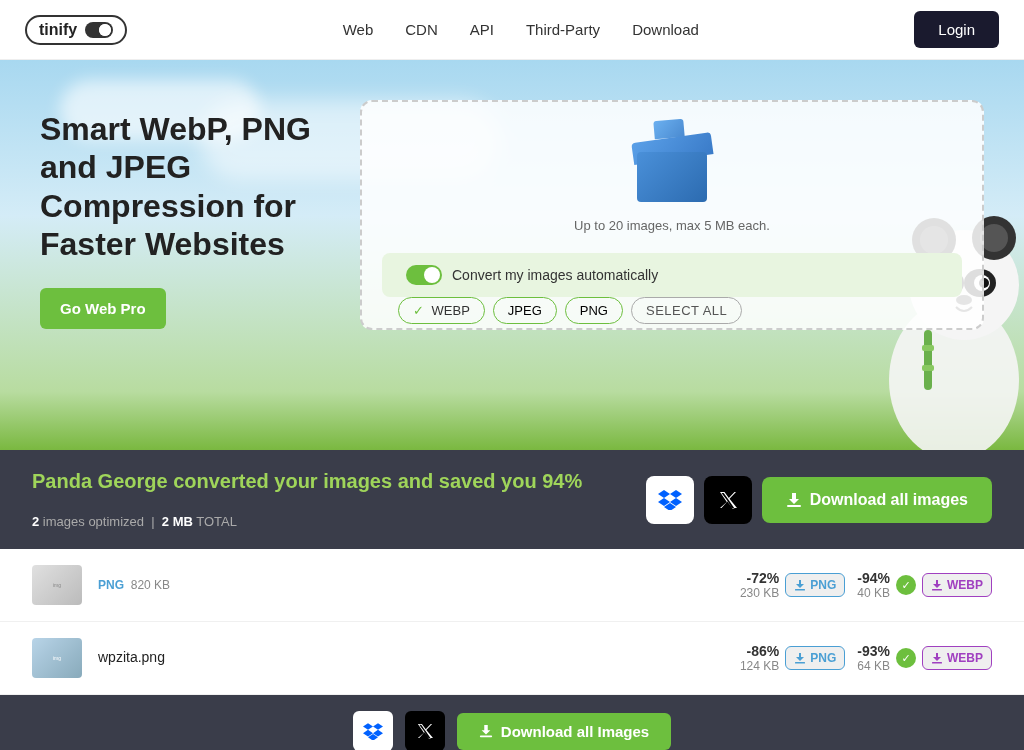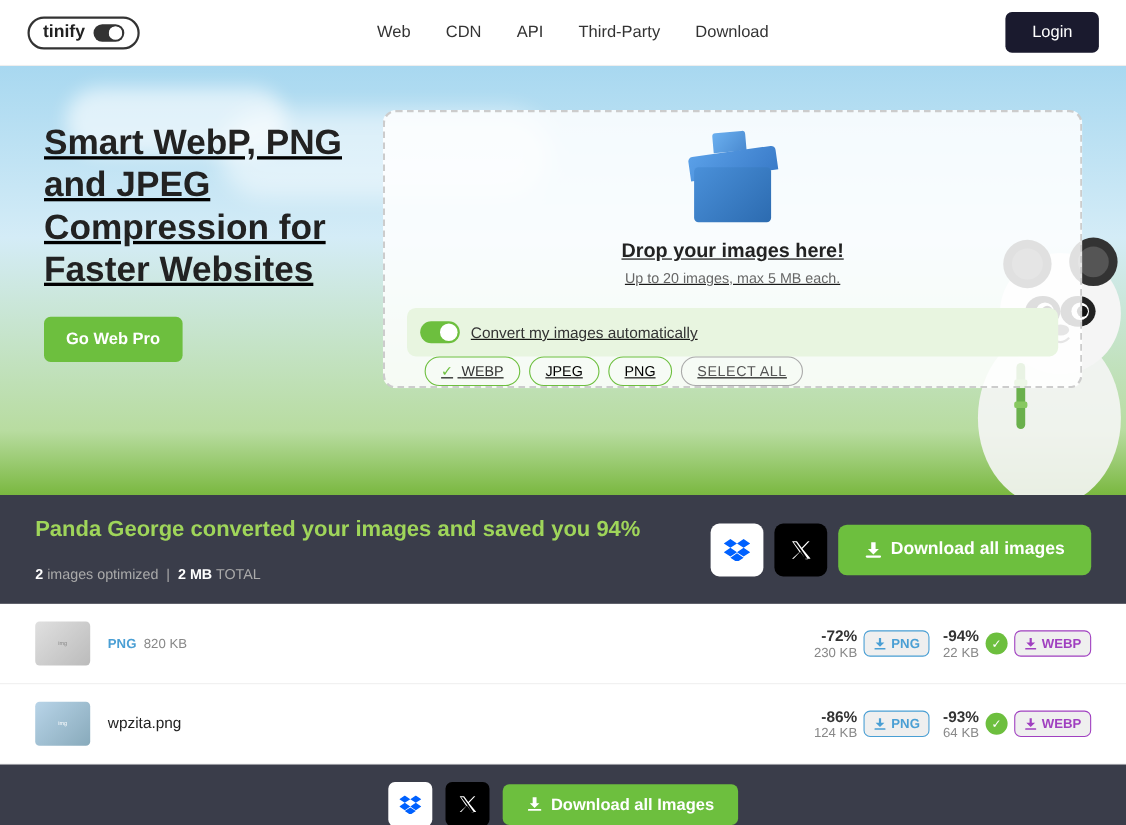--- a/index.html
+++ b/index.html
@@ -37,21 +37,21 @@
     .hero {
       position: relative; min-height: 390px; overflow: hidden;
       background: linear-gradient(180deg, #87ceeb 0%, #c8e6f5 50%, #90c060 100%);
     }
     .hero-clouds {
       position: absolute; top: 0; left: 0; right: 0; bottom: 0;
       background: linear-gradient(180deg, #a8d8f0 0%, #d4ecf7 40%, #b8dca0 85%, #7ab840 100%);
     }
     .hero-content {
       position: relative; z-index: 2; display: flex; align-items: flex-start;
-      padding: 40px 40px 0; gap: 28px; text-decoration: underline;
+      padding: 40px 40px 0; gap: 40px;
     }
     .hero-text { flex: 0 0 280px; padding-top: 10px; }
     .hero-title {
       font-size: 32px; font-weight: 700; color: #222; line-height: 1.2;
       margin-bottom: 24px;
     }
     .go-web-pro {
       background: #6dbf3e; color: #fff; border: none; padding: 12px 20px;
       border-radius: 6px; font-size: 15px; font-weight: 600; cursor: pointer;
     }
@@ -74,21 +74,21 @@
       transform: rotate(-8deg); transform-origin: center right;
     }
     .box-flap {
       width: 30px; height: 18px; background: linear-gradient(135deg, #6bb0f0 0%, #4a8ad0 100%);
       position: absolute; top: -12px; left: 22px; border-radius: 3px 3px 0 0;
       transform: rotate(-5deg);
     }
     .drop-title { font-size: 18px; font-weight: 700; color: #222; margin-bottom: 6px; }
     .drop-subtitle { font-size: 13px; color: #666; margin-bottom: 20px; }
     .convert-bar {
-      background: #e8f5e0; border-radius: 8px; padding: 12px 12px;
+      background: #e8f5e0; border-radius: 8px; padding: 12px 24px;
       display: flex; align-items: center; gap: 10px; margin-top: 10px;
     }
     .toggle-switch {
       width: 36px; height: 20px; background: #6dbf3e; border-radius: 10px;
       position: relative; flex-shrink: 0;
     }
     .toggle-knob {
       width: 16px; height: 16px; background: #fff; border-radius: 50%;
       position: absolute; right: 2px; top: 2px;
     }
@@ -237,21 +237,20 @@
     <div class="hero-text">
       <h1 class="hero-title">Smart WebP, PNG and JPEG Compression for Faster Websites</h1>
       <button class="go-web-pro">Go Web Pro</button>
     </div>
     <div class="drop-zone-container">
       <div class="box-icon">
         <div class="box-flap"></div>
         <div class="box-lid"></div>
         <div class="box-body"></div>
       </div>
-      <div class="drop-title">Drop your images here!</div>
       <div class="drop-subtitle">Up to 20 images, max 5 MB each.</div>
       <div class="convert-bar">
         <div class="toggle-switch">
           <div class="toggle-knob"></div>
         </div>
         <span class="convert-label">Convert my images automatically</span>
       </div>
       <div class="format-bar">
         <button class="format-btn active">
           <span class="check">✓</span>
@@ -355,21 +354,21 @@
           <svg width="12" height="12" viewBox="0 0 12 12">
               <path d="M6 9L2 5h3V1h2v4h3L6 9z" fill="#4a9fd4"></path>
               <rect x="1" y="10" width="10" height="1.5" rx="0.5" fill="#4a9fd4"></rect>
             </svg>
           <span>PNG</span>
         </button>
       </div>
       <div class="stat-group">
         <div>
           <div class="stat-pct">-94%</div>
-          <div class="stat-size">22 KB</div>
+          <div class="stat-size">40 KB</div>
         </div>
         <div class="check-badge">✓</div>
         <button class="format-tag format-tag-webp">
           <svg width="12" height="12" viewBox="0 0 12 12">
               <path d="M6 9L2 5h3V1h2v4h3L6 9z" fill="#a040c0"></path>
               <rect x="1" y="10" width="10" height="1.5" rx="0.5" fill="#a040c0"></rect>
             </svg>
           <span>WEBP</span>
         </button>
       </div>

